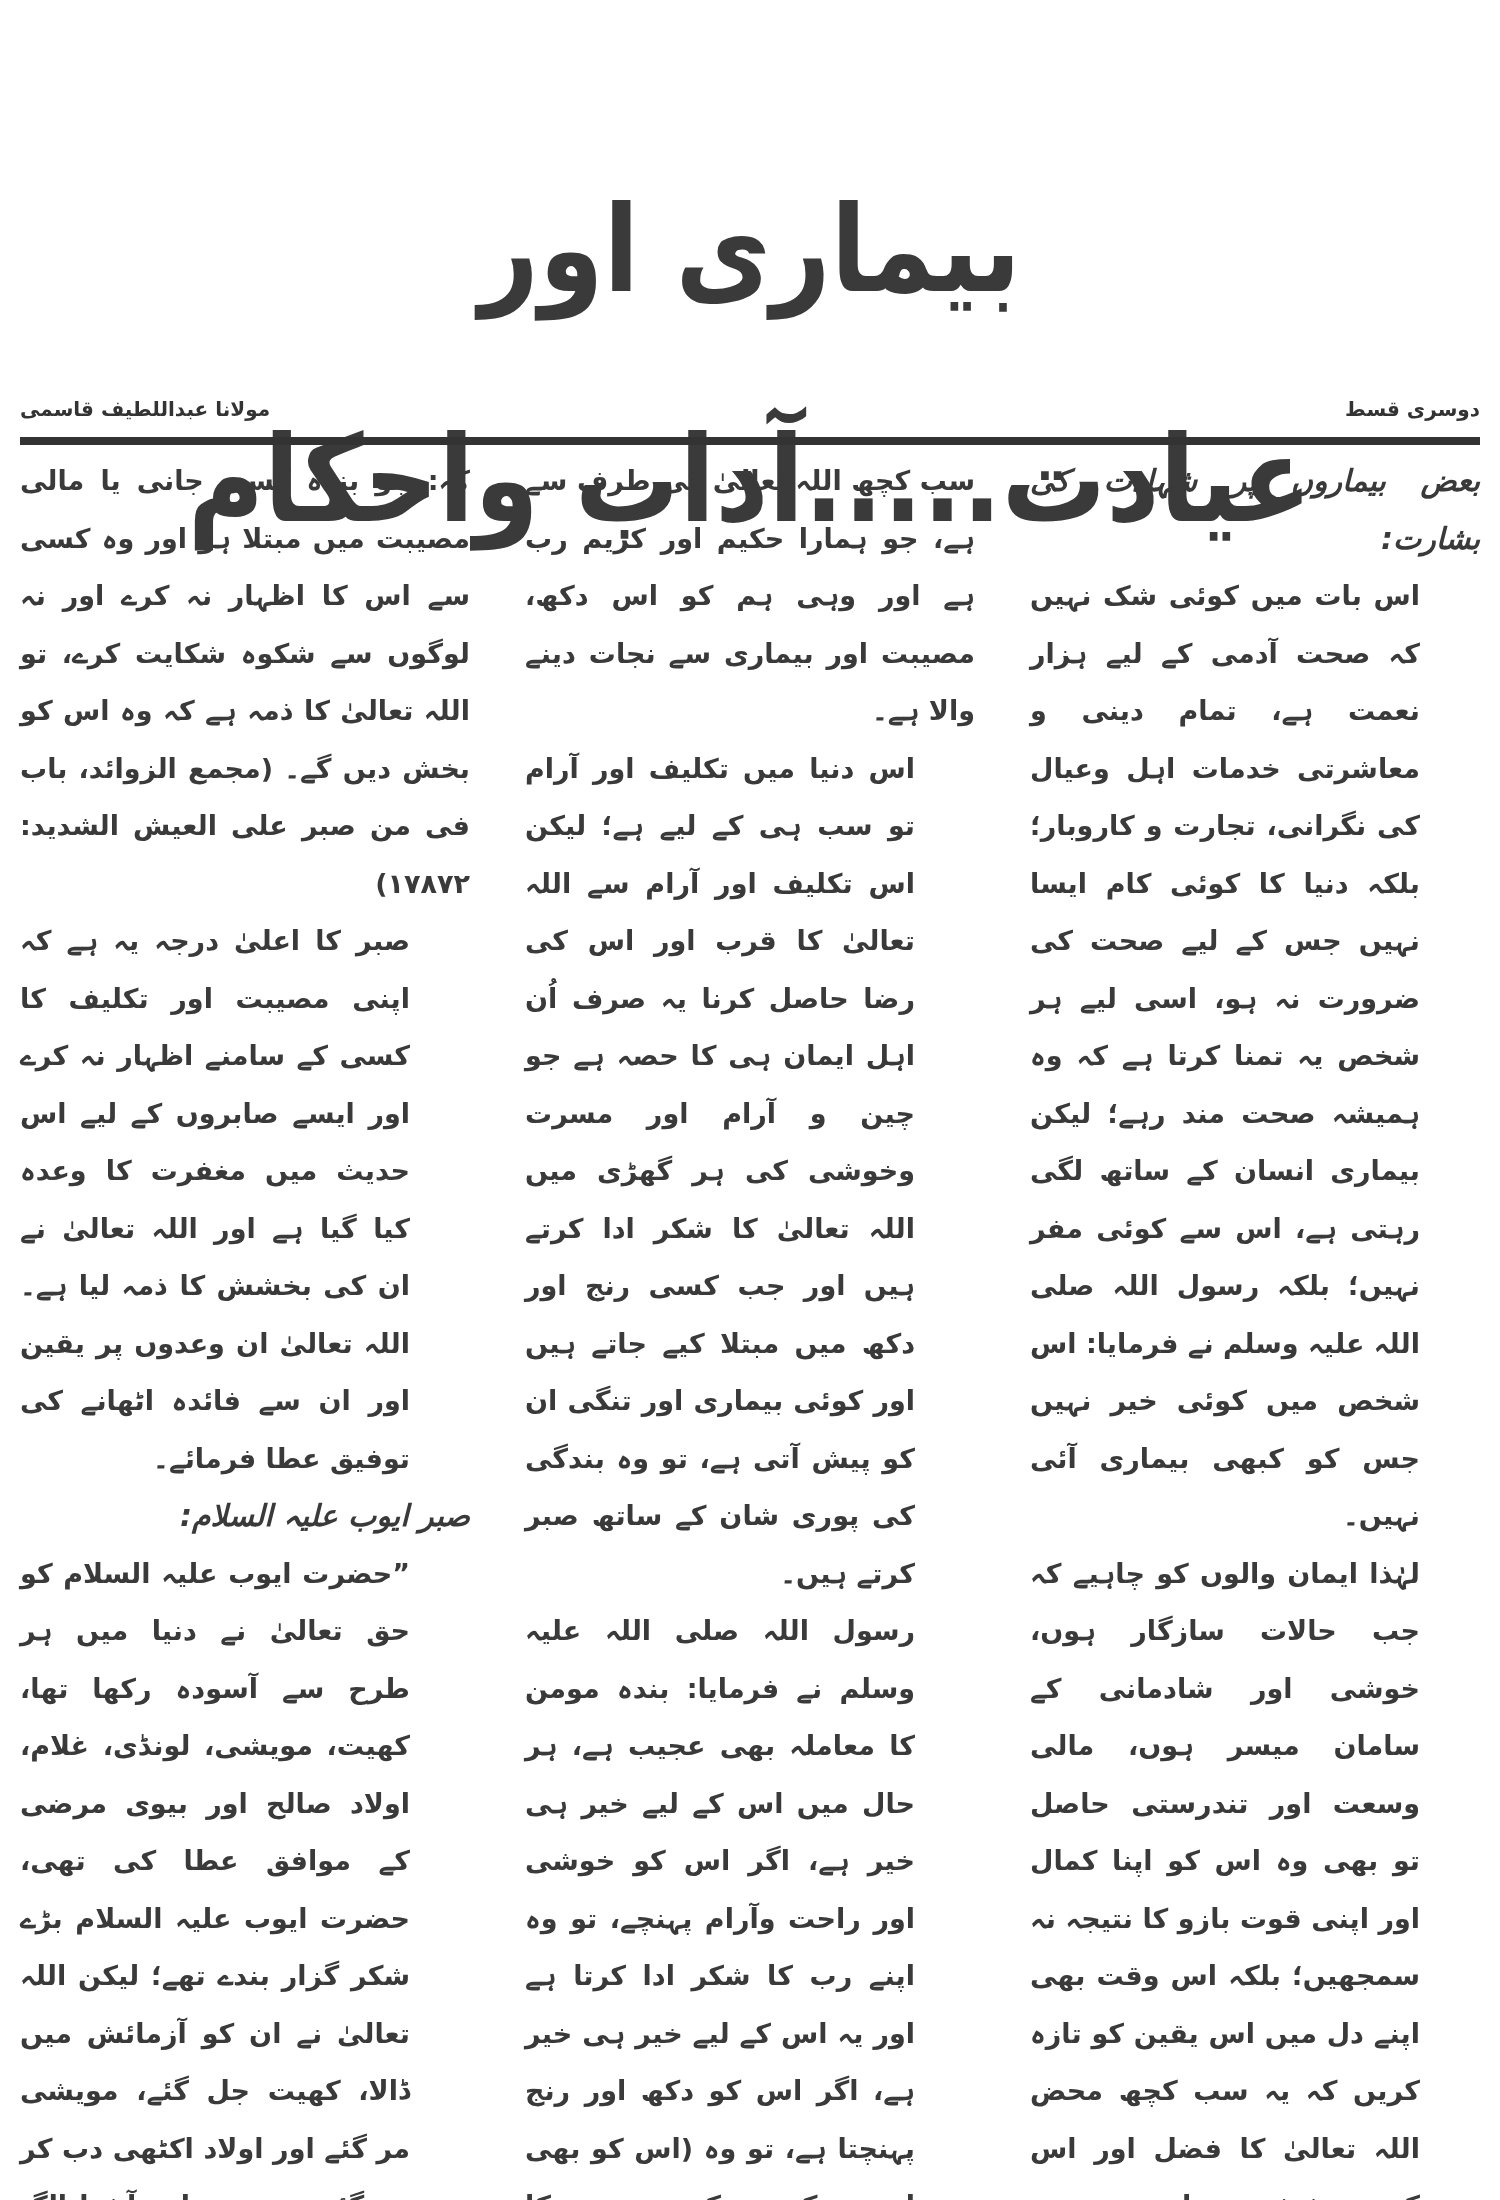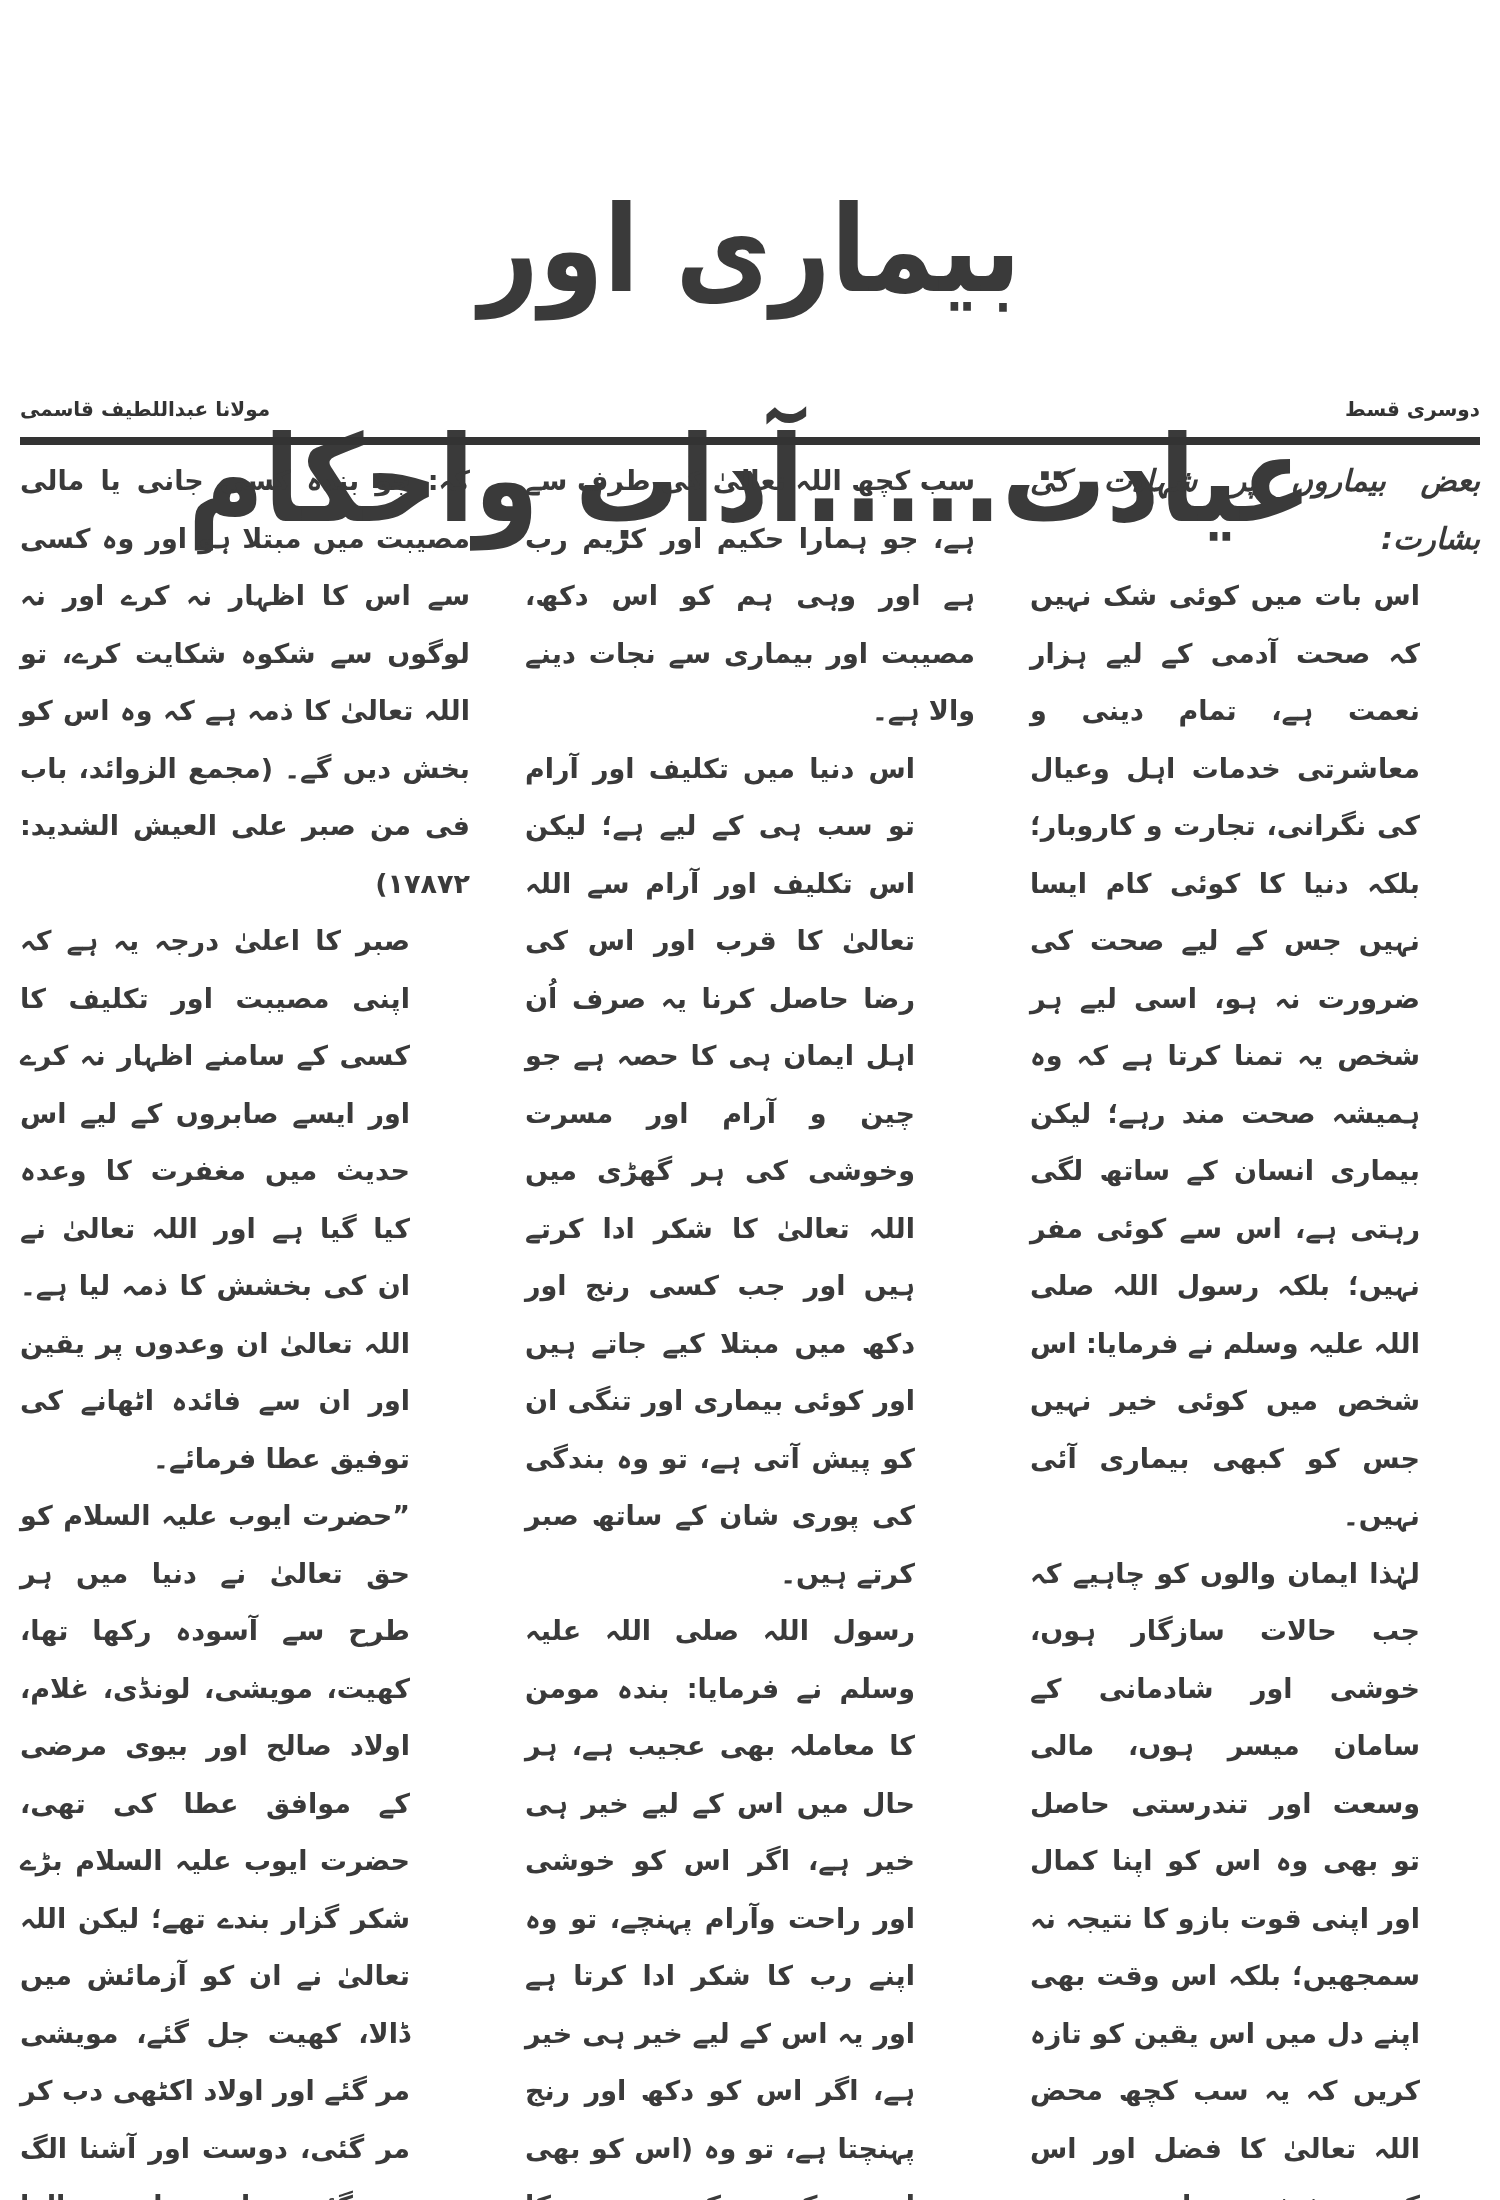--- a/index.html
+++ b/index.html
@@ -56,15 +56,16 @@
   </div>
   <div class="col">
     <p>سب کچھ اللہ تعالیٰ کی طرف سے ہے، جو ہمارا حکیم اور کریم رب ہے اور وہی ہم کو اس دکھ، مصیبت اور بیماری سے نجات دینے والا ہے۔</p>
     <p class="indent">اس دنیا میں تکلیف اور آرام تو سب ہی کے لیے ہے؛ لیکن اس تکلیف اور آرام سے اللہ تعالیٰ کا قرب اور اس کی رضا حاصل کرنا یہ صرف اُن اہل ایمان ہی کا حصہ ہے جو چین و آرام اور مسرت وخوشی کی ہر گھڑی میں اللہ تعالیٰ کا شکر ادا کرتے ہیں اور جب کسی رنج اور دکھ میں مبتلا کیے جاتے ہیں اور کوئی بیماری اور تنگی ان کو پیش آتی ہے، تو وہ بندگی کی پوری شان کے ساتھ صبر کرتے ہیں۔</p>
     <p class="indent">رسول اللہ صلی اللہ علیہ وسلم نے فرمایا: بندہ مومن کا معاملہ بھی عجیب ہے، ہر حال میں اس کے لیے خیر ہی خیر ہے، اگر اس کو خوشی اور راحت وآرام پہنچے، تو وہ اپنے رب کا شکر ادا کرتا ہے اور یہ اس کے لیے خیر ہی خیر ہے، اگر اس کو دکھ اور رنج پہنچتا ہے، تو وہ (اس کو بھی اپنے حکیم وکریم رب کا فیصلہ اور اس کی مشیت یقین کرتے ہوئے) اس پر صبر کرتا ہے اور یہ صبر بھی اس کے لیے سراسر خیر اور موجب برکت ہوتا ہے۔ (مسلم، کتاب الزہد والرقاق: ۲۹۹۹)</p>
 
   </div>
   <div class="col">
     <p>کہ: جو بندہ کسی جانی یا مالی مصیبت میں مبتلا ہو اور وہ کسی سے اس کا اظہار نہ کرے اور نہ لوگوں سے شکوہ شکایت کرے، تو اللہ تعالیٰ کا ذمہ ہے کہ وہ اس کو بخش دیں گے۔ (مجمع الزوائد، باب فی من صبر علی العیش الشدید: ۱۷۸۷۲)</p>
     <p class="indent">صبر کا اعلیٰ درجہ یہ ہے کہ اپنی مصیبت اور تکلیف کا کسی کے سامنے اظہار نہ کرے اور ایسے صابروں کے لیے اس حدیث میں مغفرت کا وعدہ کیا گیا ہے اور اللہ تعالیٰ نے ان کی بخشش کا ذمہ لیا ہے۔ اللہ تعالیٰ ان وعدوں پر یقین اور ان سے فائدہ اٹھانے کی توفیق عطا فرمائے۔</p>
+    <p class="heading">صبر ایوب علیہ السلام:</p>
     <p class="indent">”حضرت ایوب علیہ السلام کو حق تعالیٰ نے دنیا میں ہر طرح سے آسودہ رکھا تھا، کھیت، مویشی، لونڈی، غلام، اولاد صالح اور بیوی مرضی کے موافق عطا کی تھی، حضرت ایوب علیہ السلام بڑے شکر گزار بندے تھے؛ لیکن اللہ تعالیٰ نے ان کو آزمائش میں ڈالا، کھیت جل گئے، مویشی مر گئے اور اولاد اکٹھی دب کر مر گئی، دوست اور آشنا الگ ہو گئے، بطور خاص سالہا سال کسی سخت بیماری میں مبتلا کیے گئے، اس طویل بیماری کے زمانے میں کبھی بھی زبان</p>
   </div>
 </div>
 
 </body></html>

